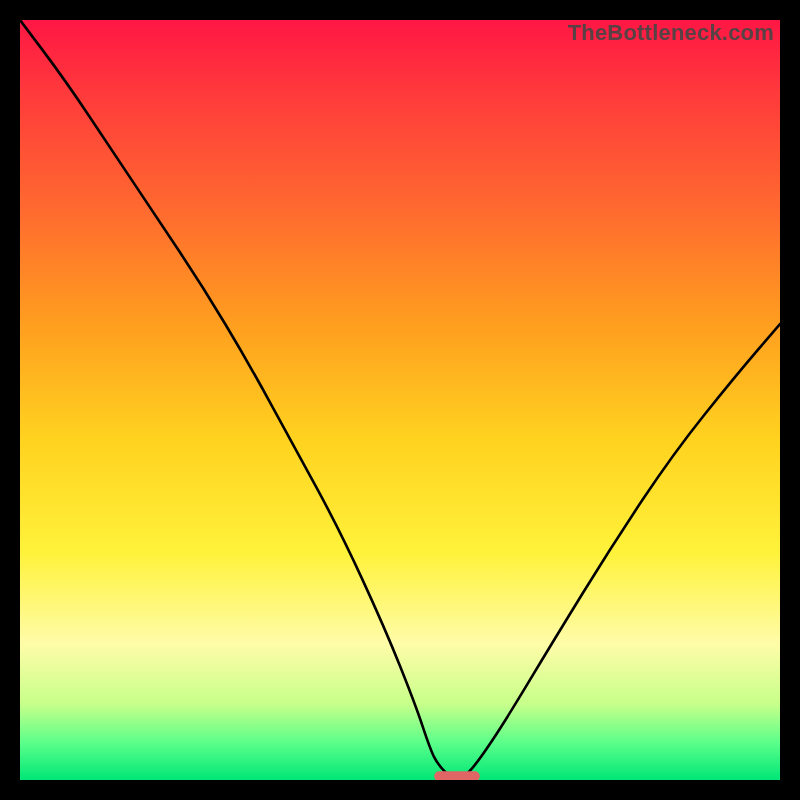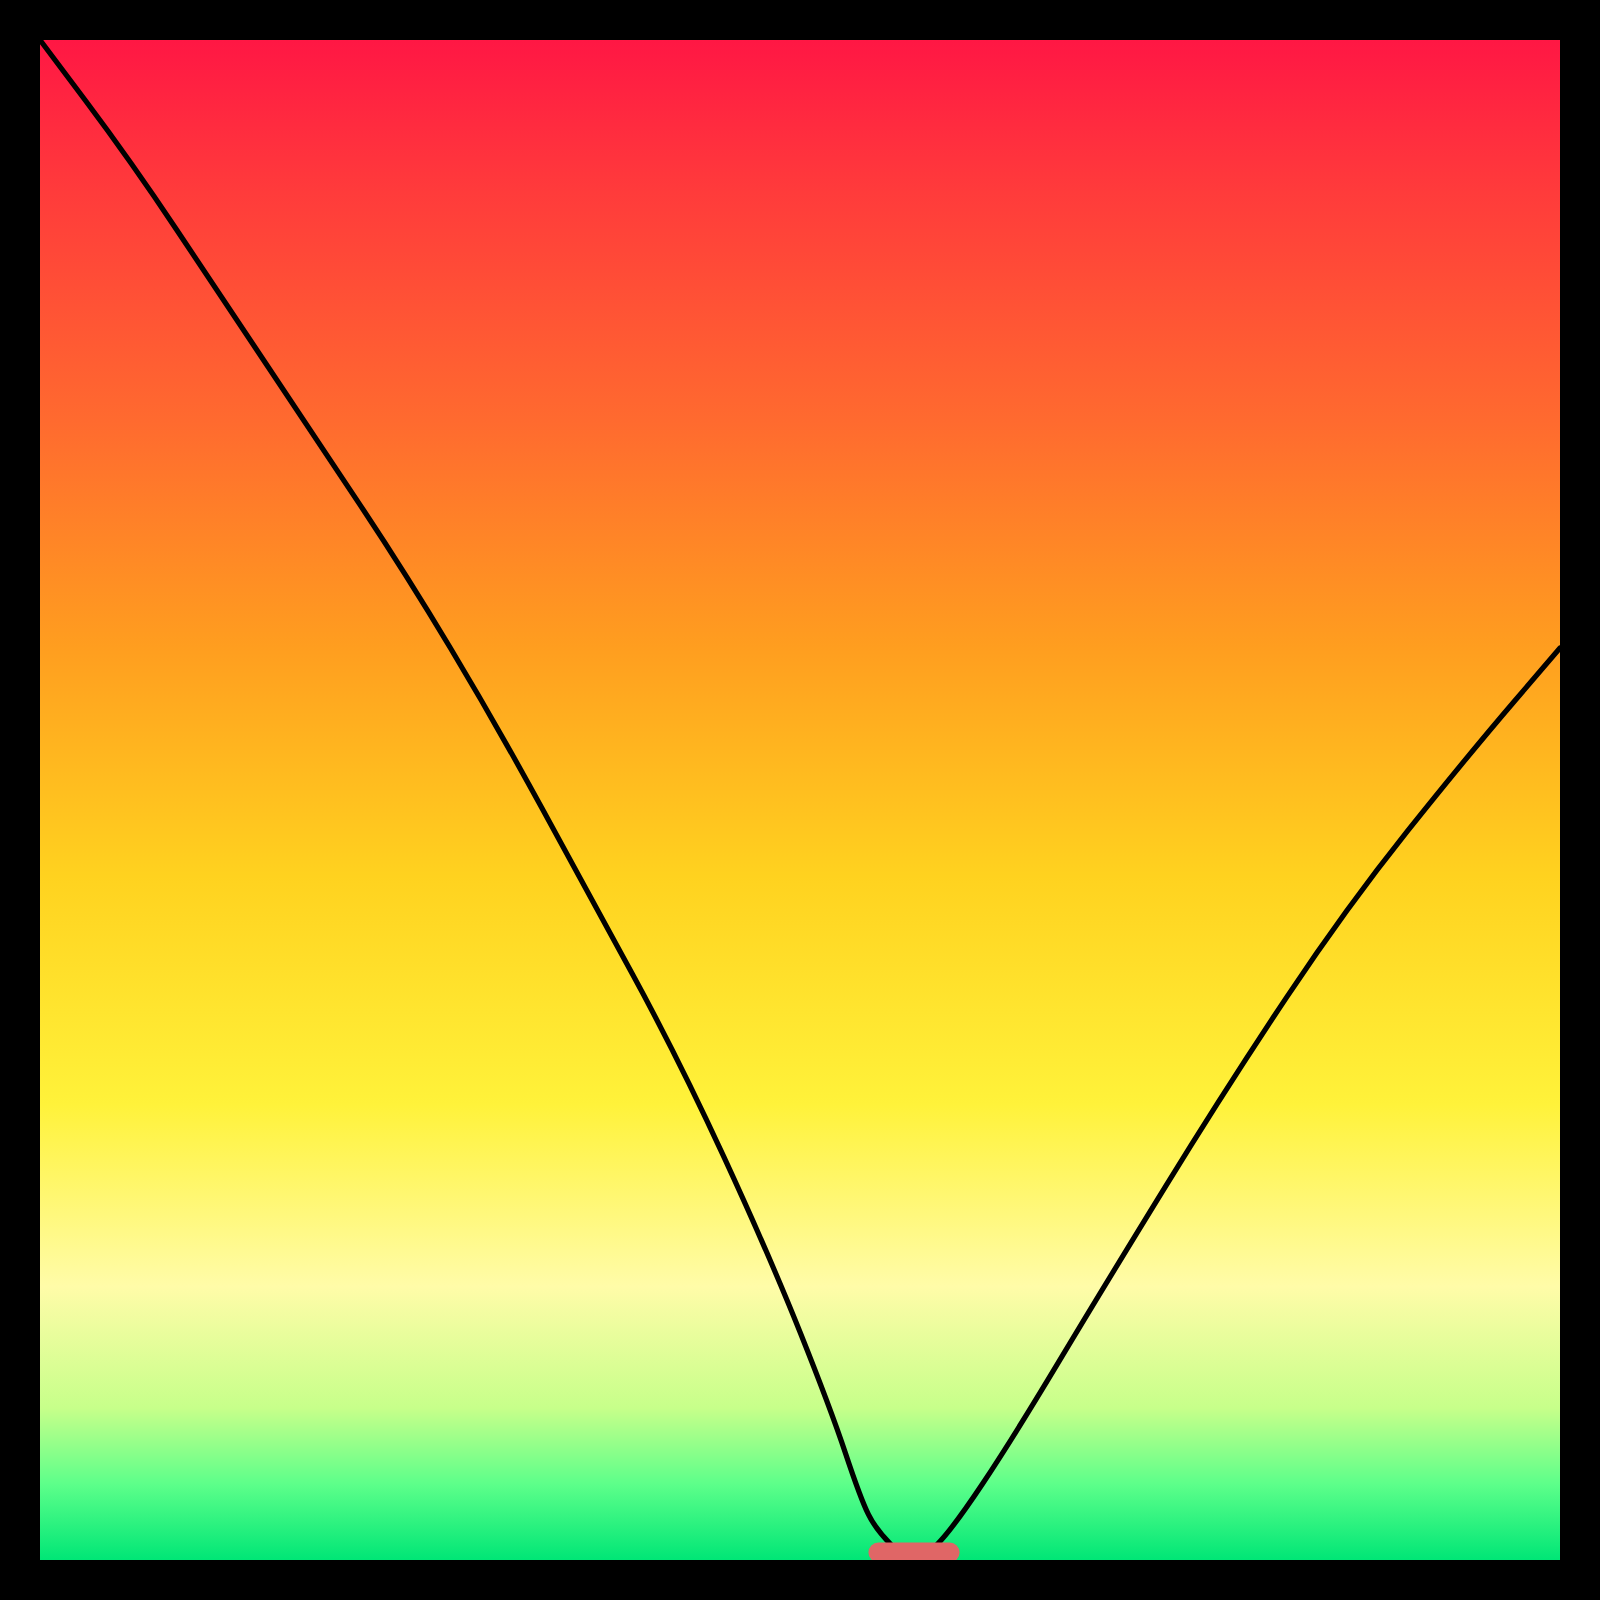--- a/index.html
+++ b/index.html
@@ -56,14 +56,15 @@
             <stop offset="82.0%" stop-color="#fffca8"></stop>
             <stop offset="90.0%" stop-color="#c7ff8a"></stop>
             <stop offset="95.0%" stop-color="#5dff8a"></stop>
             <stop offset="100.0%" stop-color="#00e676"></stop>
           </linearGradient>
       </defs>
       <rect id="bg-rect" x="0" y="0" width="760" height="760" fill="url(#bg-grad)"></rect>
       <path id="curve" fill="none" stroke="#000" stroke-width="2.6" stroke-linecap="round" stroke-linejoin="round" d="M 0.0 0.0 Q 0.0 0.0 22.8 30.4 Q 45.6 60.8 68.4 95.0 Q 91.2 129.2 114.0 163.4 Q 136.8 197.6 159.6 231.8 Q 182.4 266.0 205.2 304.0 Q 228.0 342.0 250.8 383.8 Q 273.6 425.6 296.4 467.4 Q 319.2 509.2 342.0 558.6 Q 364.8 608.0 380.0 646.0 Q 395.2 684.0 402.8 706.8 Q 410.4 729.6 414.2 737.2 Q 418.0 744.8 425.6 752.4 Q 433.2 760.0 437.0 760.0 Q 440.8 760.0 448.4 752.4 Q 456.0 744.8 471.2 722.0 Q 486.4 699.2 509.2 661.2 Q 532.0 623.2 562.4 573.8 Q 592.8 524.4 623.2 478.8 Q 653.6 433.2 684.0 395.2 Q 714.4 357.2 737.2 330.6 T 760.0 304.0"></path>
       <rect id="min-marker" rx="5" ry="5" fill="#e06666" x="414.2" y="751.3" width="45.6" height="9.9"></rect>
     </svg>
+    <div class="watermark">TheBottleneck.com</div>
   </div>
 </div>
 
 </body></html>

